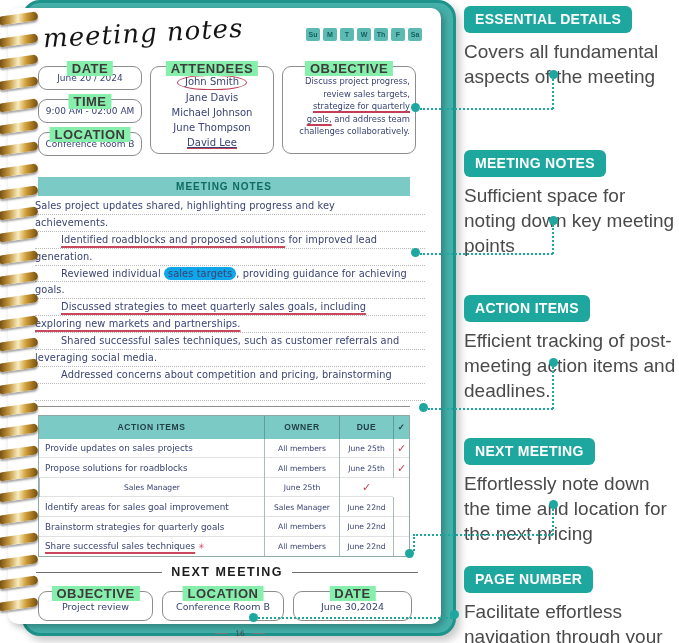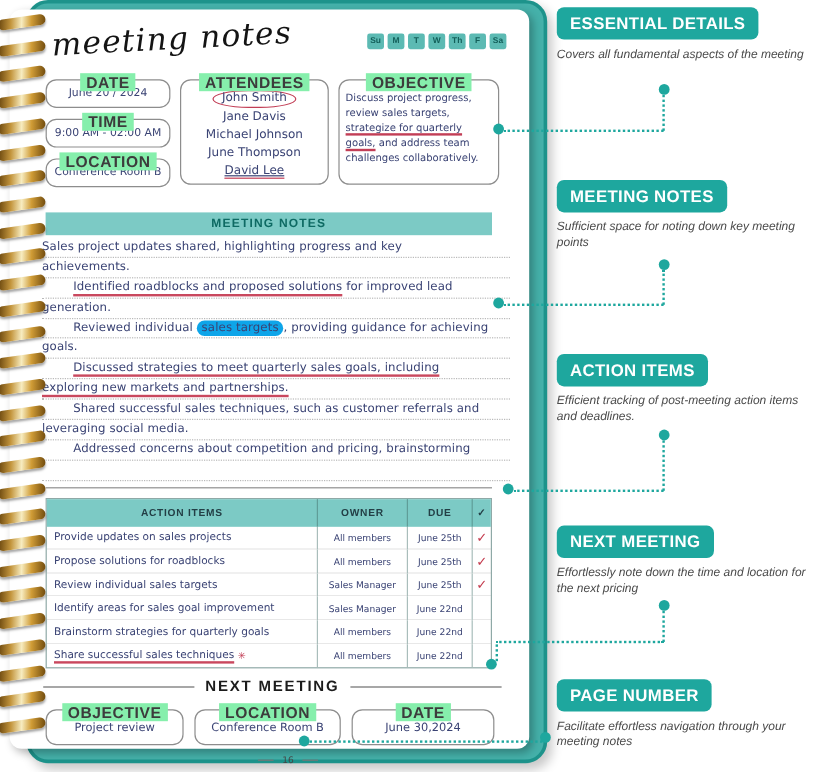--- a/index.html
+++ b/index.html
@@ -32,21 +32,21 @@
   .fbox-label { position:absolute; top:-6px; left:50%; transform:translateX(-50%); background:#86efac;
                 padding:0 5px; font-size:13px; font-weight:bold; letter-spacing:.5px; color:#3c3c3c; white-space:nowrap; }
   .hand { font-family:"DejaVu Sans", sans-serif; color:#3a4374; }
   .small-box { height:24px; display:flex; align-items:center; justify-content:center; margin-bottom:9px; }
   .small-box .val { font-size:9px; white-space:nowrap; }
   .tall-box { height:88px; }
   .attendees { display:flex; flex-direction:column; align-items:center; justify-content:center; height:100%; padding-top:4px; }
   .attendee { font-size:10px; line-height:15px; }
   .mark-circle { border:1.5px solid #c23e56; border-radius:50%/58%; padding:0 7px 1px; display:inline-block; line-height:12px; }
   .mark-underline { border-bottom:1.5px solid #c23e56;text-decoration:underline; }
-  .objective-text { font-size:8.4px; line-height:1.5; text-align:left; padding:8px 5px 0; }
+  .objective-text { font-size:8.4px; line-height:1.5; text-align:right; padding:8px 5px 0; }
   .u-red { text-decoration:underline; text-decoration-color:#c23e56; text-decoration-thickness:1.5px; text-underline-offset:2px; }
 
   
   .notes-band { margin-top:12px; margin-left:3px; width:372px; height:19px; background:#7ccac5;
                 color:#0e6a63; font-size:10px; font-weight:bold; letter-spacing:1px;
                 display:flex; align-items:center; justify-content:center; }
   .note-lines { margin-top:2px; width:390px; }
   .note-line { height:16.9px; border-bottom:1px dotted #b9b9b9; font-size:9.8px; line-height:16px;
                white-space:nowrap; overflow:hidden; letter-spacing:.1px; }
   .note-line.indent { padding-left:26px; }
@@ -80,21 +80,21 @@
 
   
   .footer { margin-top:8px; display:flex; align-items:center; justify-content:center; gap:7px; width:200px; margin-left:105px; }
   .footer .dash { width:13px; height:1px; background:#777; }
   .footer .pnum { font-size:7.5px; color:#444; font-family:"DejaVu Sans",sans-serif; }
 
   
   .feature { position:absolute; left:464px; width:212px; }
   .badge { display:inline-block; background:#1ea79e; color:#ffffff; font-size:14px; font-weight:bold;
            letter-spacing:.3px; padding:5px 11px 6px; border-radius:6px; white-space:nowrap; }
-  .fdesc { margin-top:6px; font-size:10px; line-height:1.32; color:#4a4a4a;font-style:italic; }
+  .fdesc { margin-top:6px; font-size:19px; line-height:1.32; color:#4a4a4a; }
   .f1 { top:6px; } .f2 { top:150px; } .f3 { top:295px; } .f4 { top:438px; } .f5 { top:566px; }
 
   
   .dot { position:absolute; width:9px; height:9px; border-radius:50%; background:#1ea79e; }
   .vline { position:absolute; width:0; border-left:2px dotted #1ea79e; }
   .hline-c { position:absolute; height:0; border-top:2px dotted #1ea79e; }
 </style>
 </head>
 <body>
 
@@ -184,23 +184,20 @@
           </div>
           <div class="trow">
             <div class="tcell task">
               <span>Propose solutions for roadblocks</span>
             </div>
             <div class="tcell owner">All members</div>
             <div class="tcell due">June 25th</div>
             <div class="tcell check">✓</div>
           </div>
           <div class="trow">
-            <div class="tcell task">
-              <span>Review individual sales targets</span>
-            </div>
             <div class="tcell owner">Sales Manager</div>
             <div class="tcell due">June 25th</div>
             <div class="tcell check">✓</div>
           </div>
           <div class="trow">
             <div class="tcell task">
               <span>Identify areas for sales goal improvement</span>
             </div>
             <div class="tcell owner">Sales Manager</div>
             <div class="tcell due">June 22nd</div>

